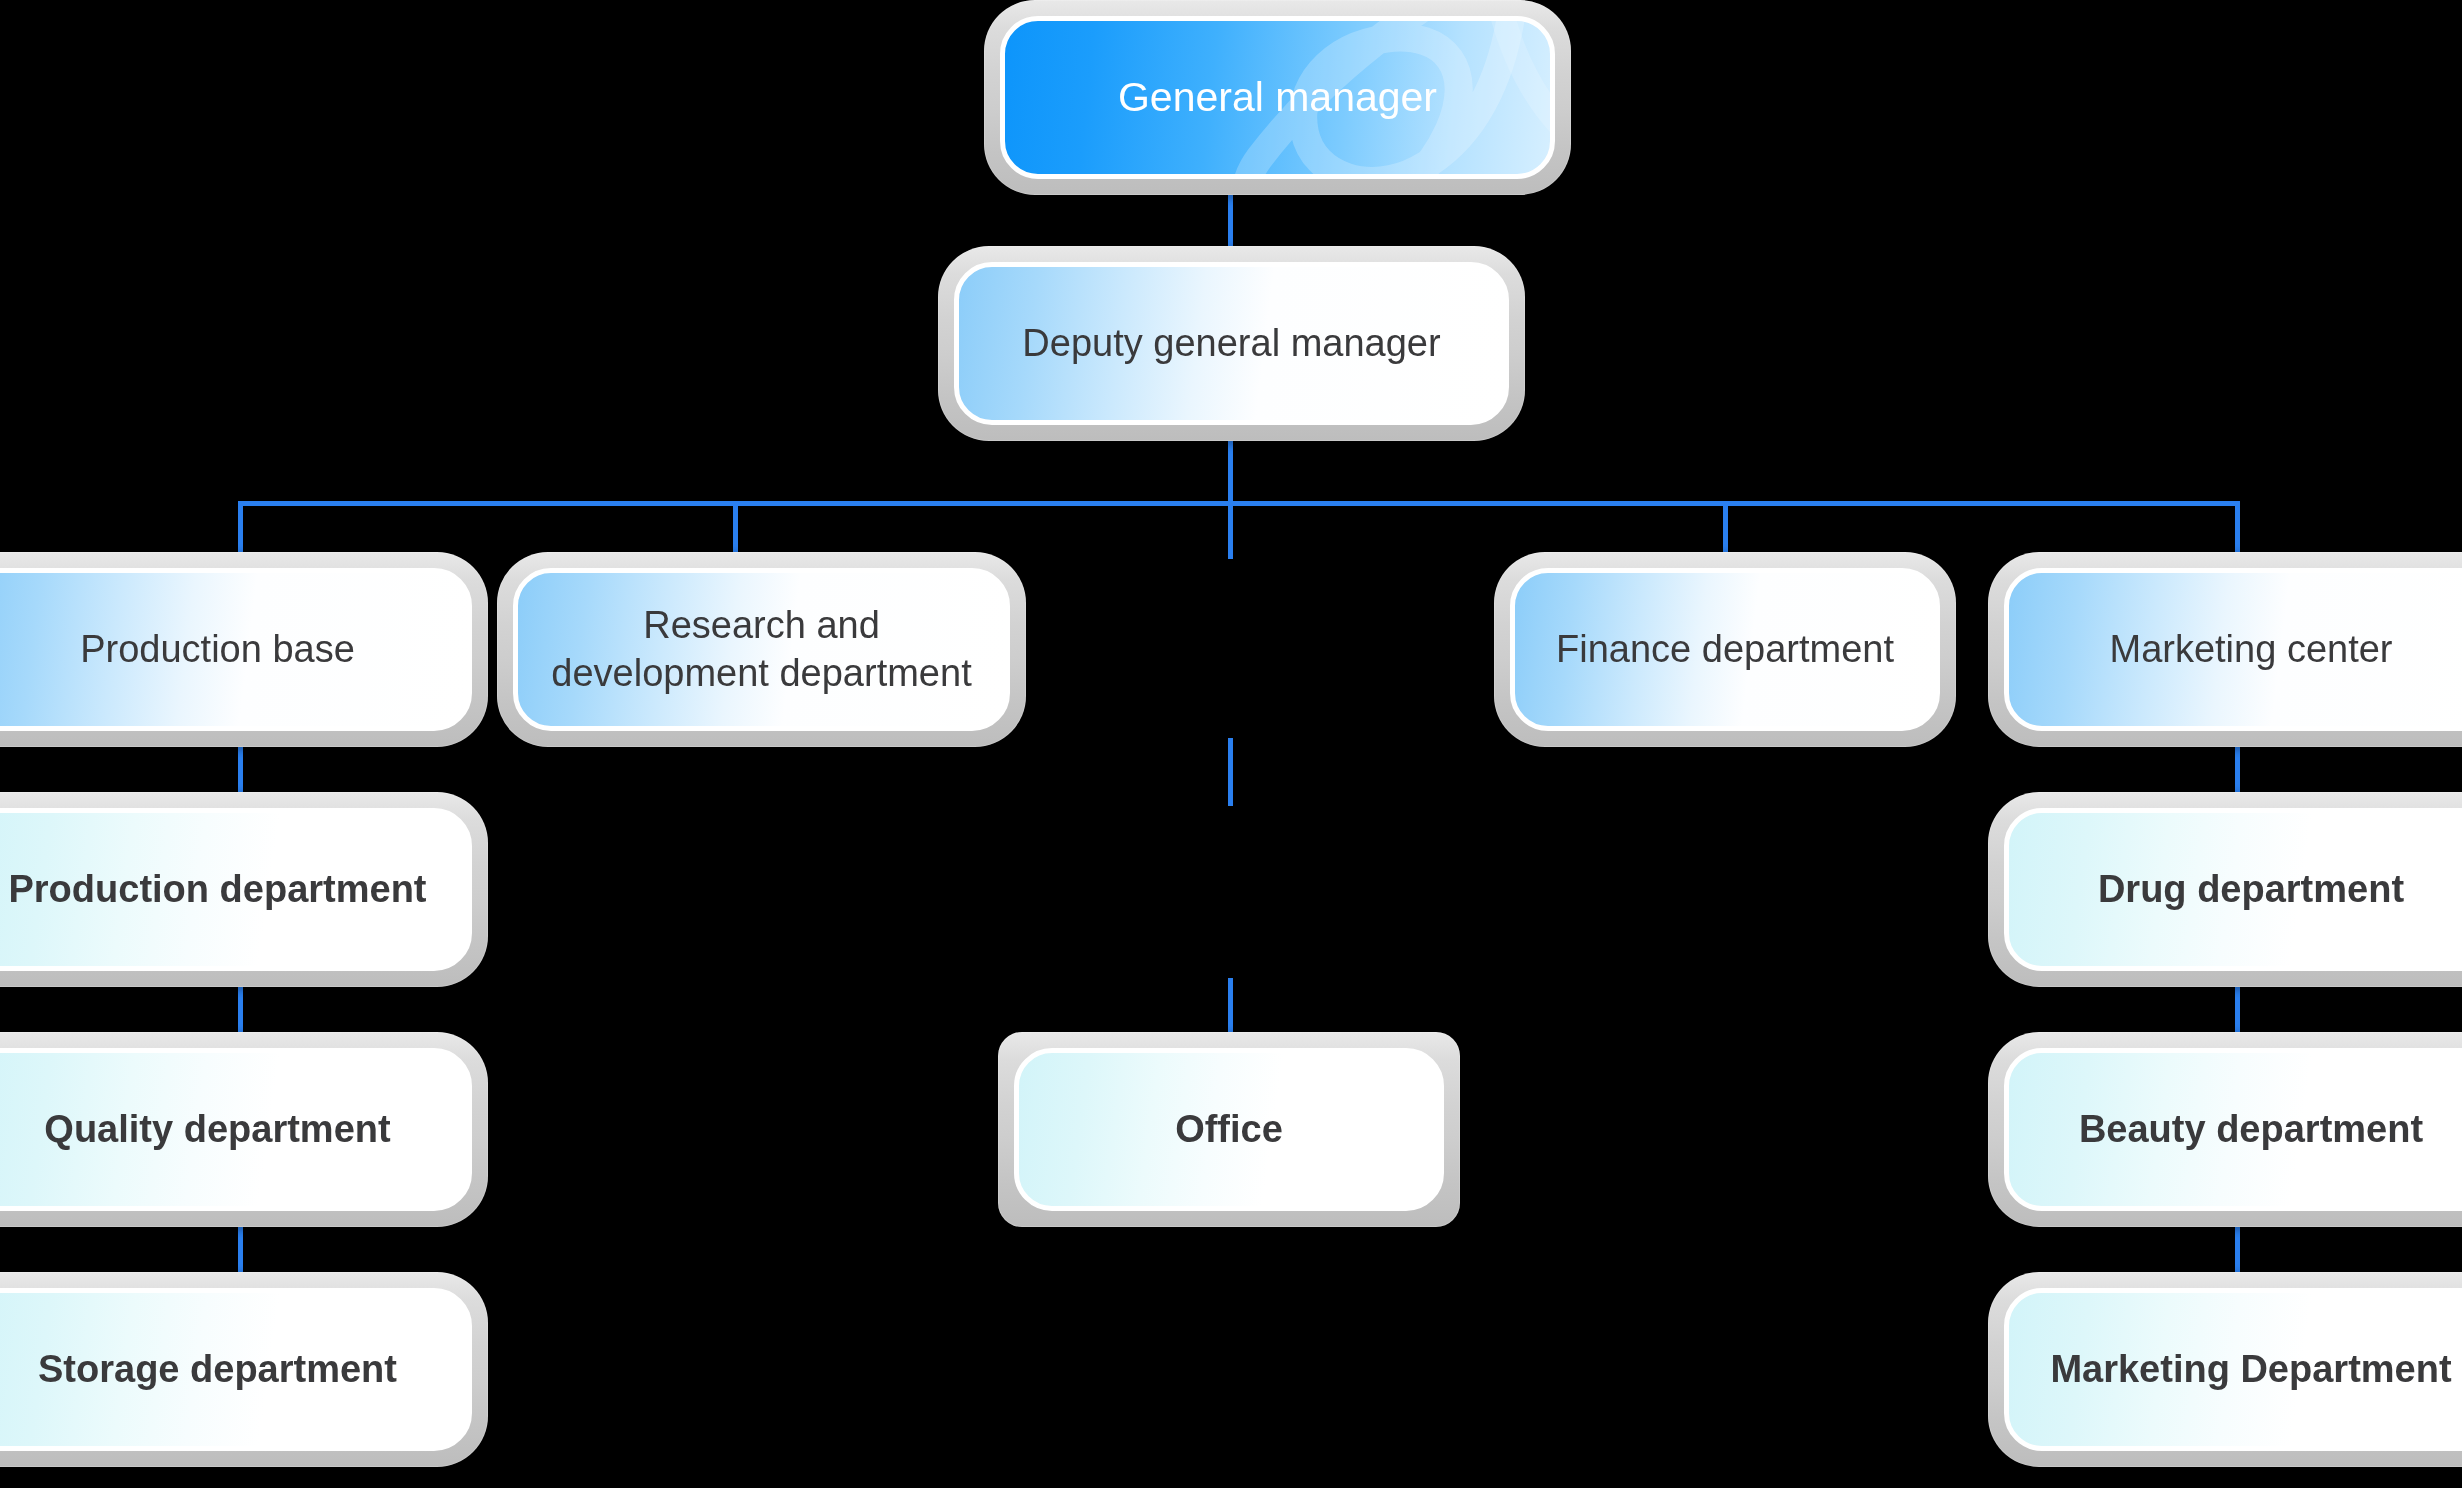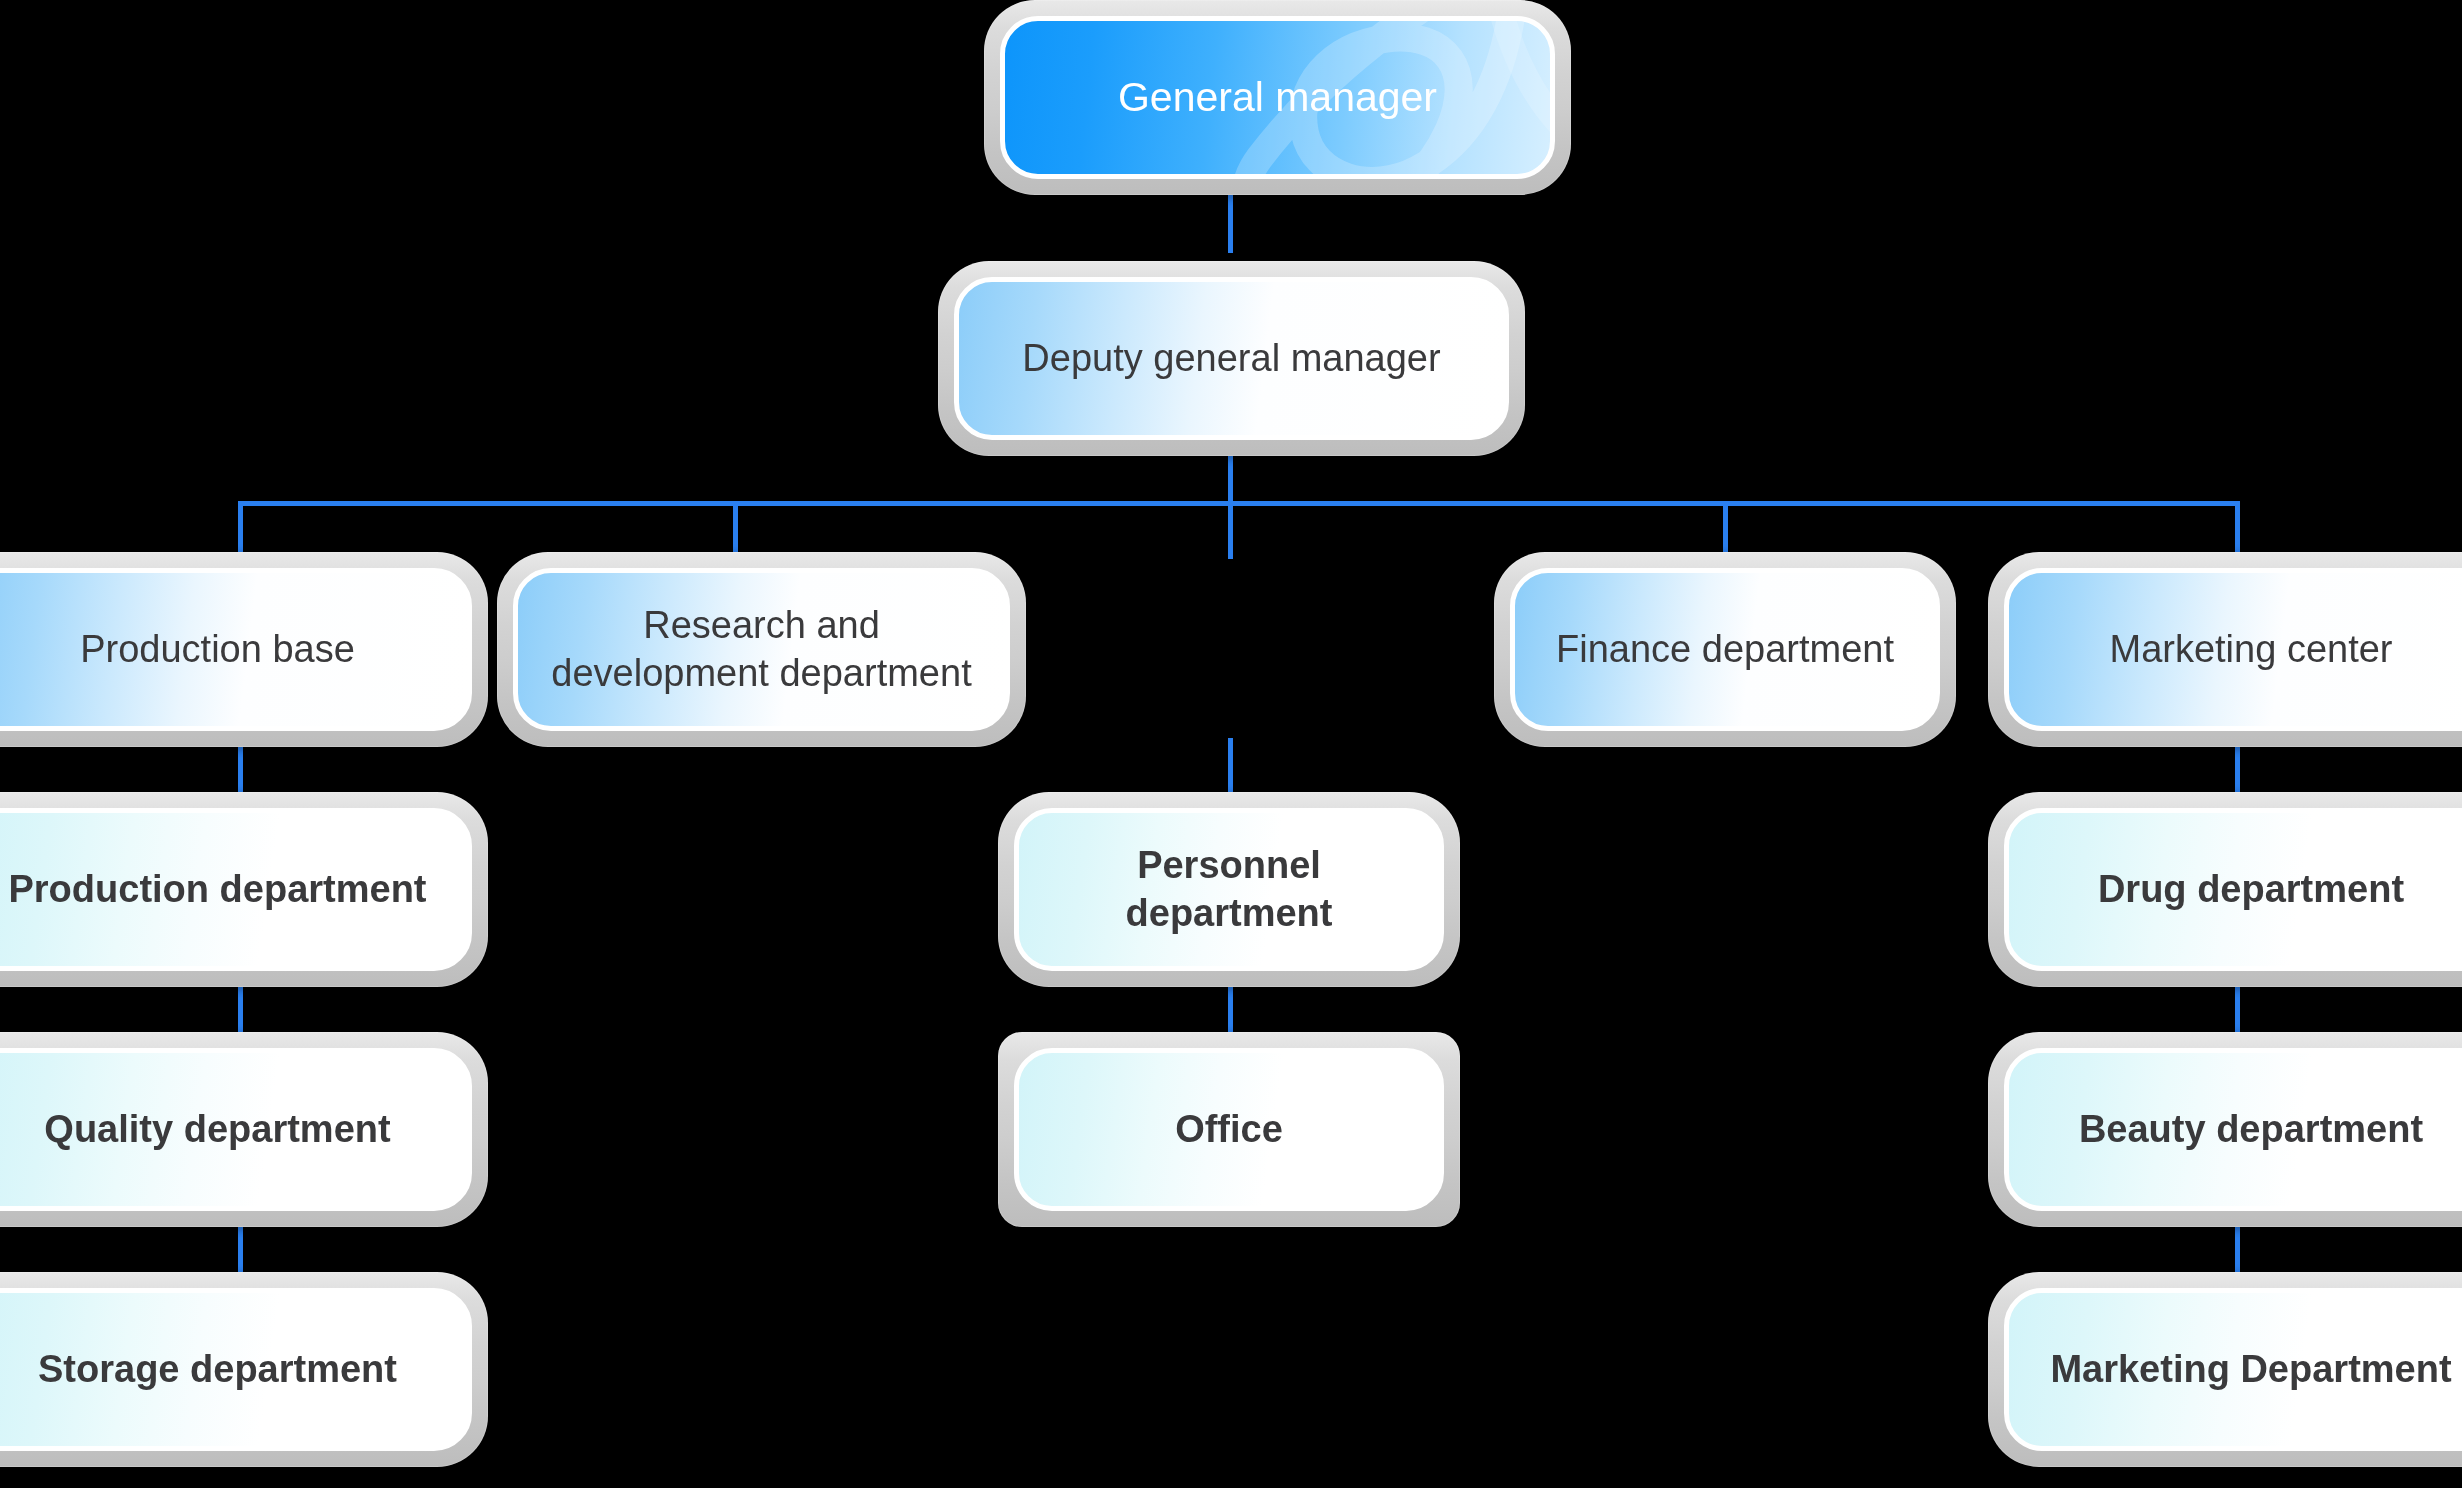--- a/index.html
+++ b/index.html
@@ -169,21 +169,21 @@
       <svg class="swirl" viewBox="0 0 420 300" xmlns="http://www.w3.org/2000/svg">
         <path d="M300 10 C215 60 135 120 70 205 C40 245 55 290 110 288 C180 285 245 235 272 175
                  C300 112 268 70 205 78 C145 86 108 130 118 178 C128 226 188 244 238 218
                  C298 187 330 120 340 40" fill="none" stroke="#ffffff" stroke-opacity="0.42" stroke-width="30" stroke-linecap="round" stroke-linejoin="round"></path>
         <path d="M318 0 C330 90 368 160 420 196" fill="none" stroke="#ffffff" stroke-opacity="0.30" stroke-width="26" stroke-linecap="round"></path>
       </svg>
       <span class="node-label">General manager</span>
     </div>
   </div>
 
-  <div class="node lvl2" style="left:938px; top:261px; width:587px; height:195px;">
+  <div class="node lvl2" style="left:938px; top:246px; width:587px; height:195px;">
     <div class="node-inner">
       <span class="node-label">Deputy general manager</span>
     </div>
   </div>
 
   <div class="node lvl3" style="left:-53px; top:552px; width:541px; height:195px;">
     <div class="node-inner">
       <span class="node-label">Production base</span>
     </div>
   </div>
@@ -219,25 +219,20 @@
       <span class="node-label">Quality department</span>
     </div>
   </div>
 
   <div class="node lvl4" style="left:-53px; top:1272px; width:541px; height:195px;">
     <div class="node-inner">
       <span class="node-label">Storage department</span>
     </div>
   </div>
 
-  <div class="node lvl4" style="left:998px; top:792px; width:462px; height:195px;">
-    <div class="node-inner">
-      <span class="node-label">Personnel department</span>
-    </div>
-  </div>
 
   <div class="node lvl4" style="left:998px; top:1032px; width:462px; height:195px;border-radius:24px;">
     <div class="node-inner">
       <span class="node-label">Office</span>
     </div>
   </div>
 
   <div class="node lvl4" style="left:1988px; top:792px; width:526px; height:195px;">
     <div class="node-inner">
       <span class="node-label">Drug department</span>

